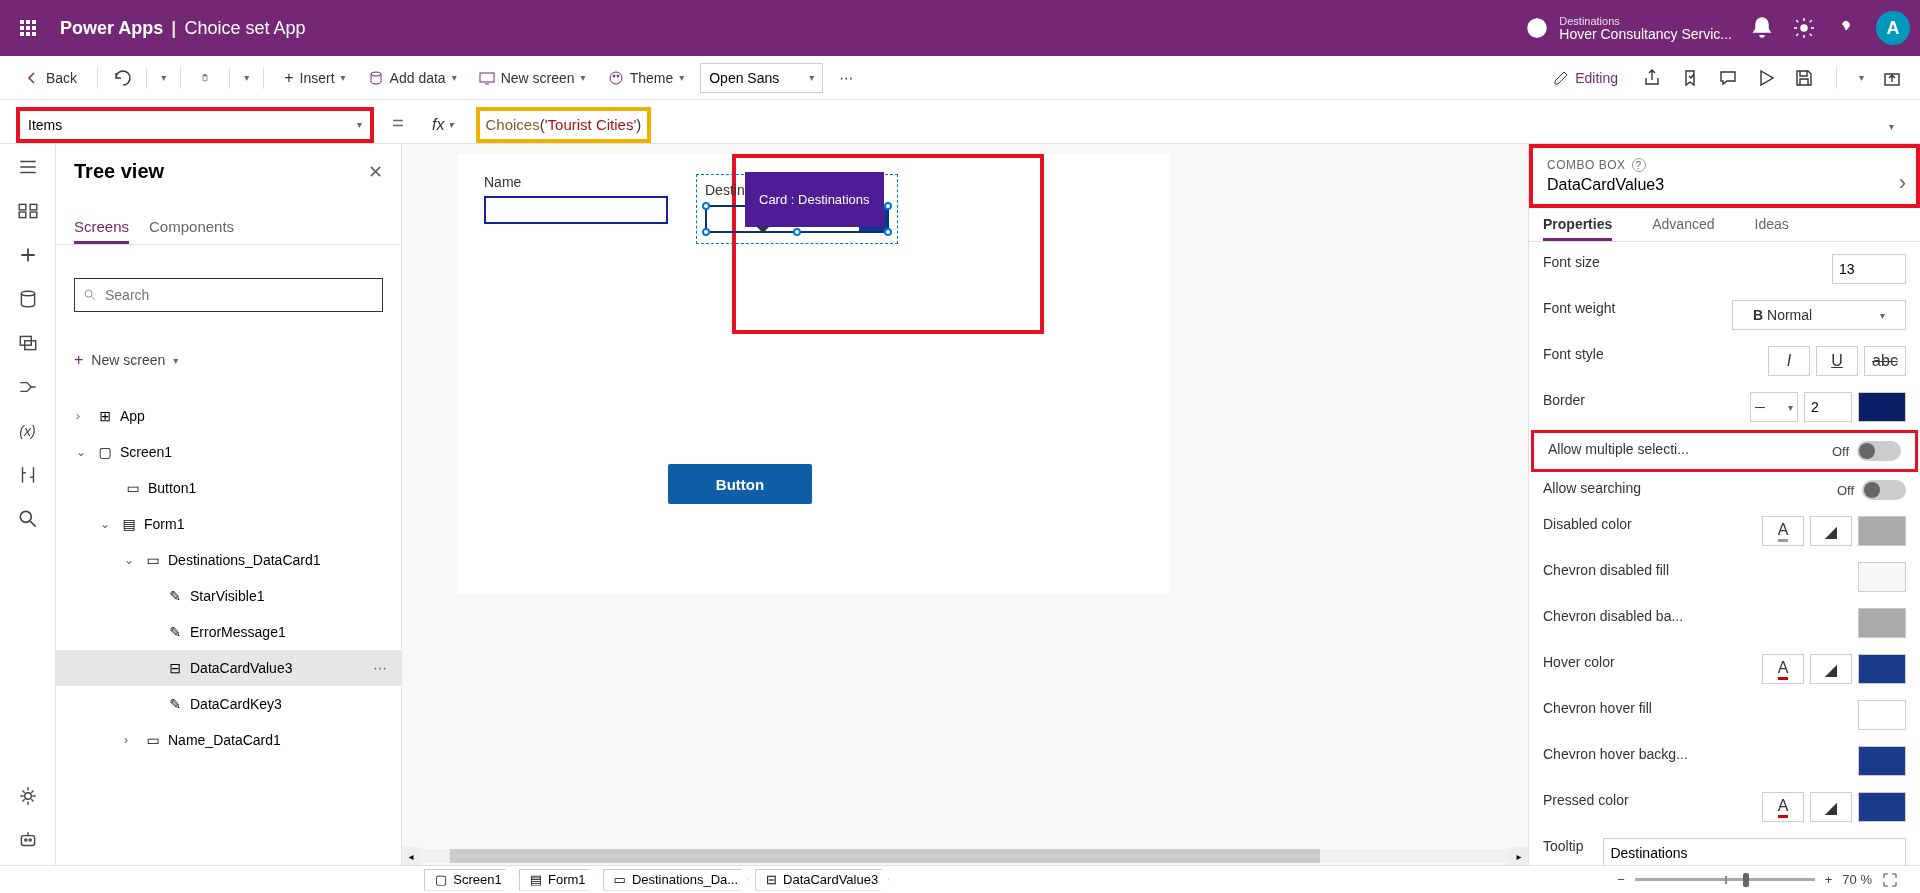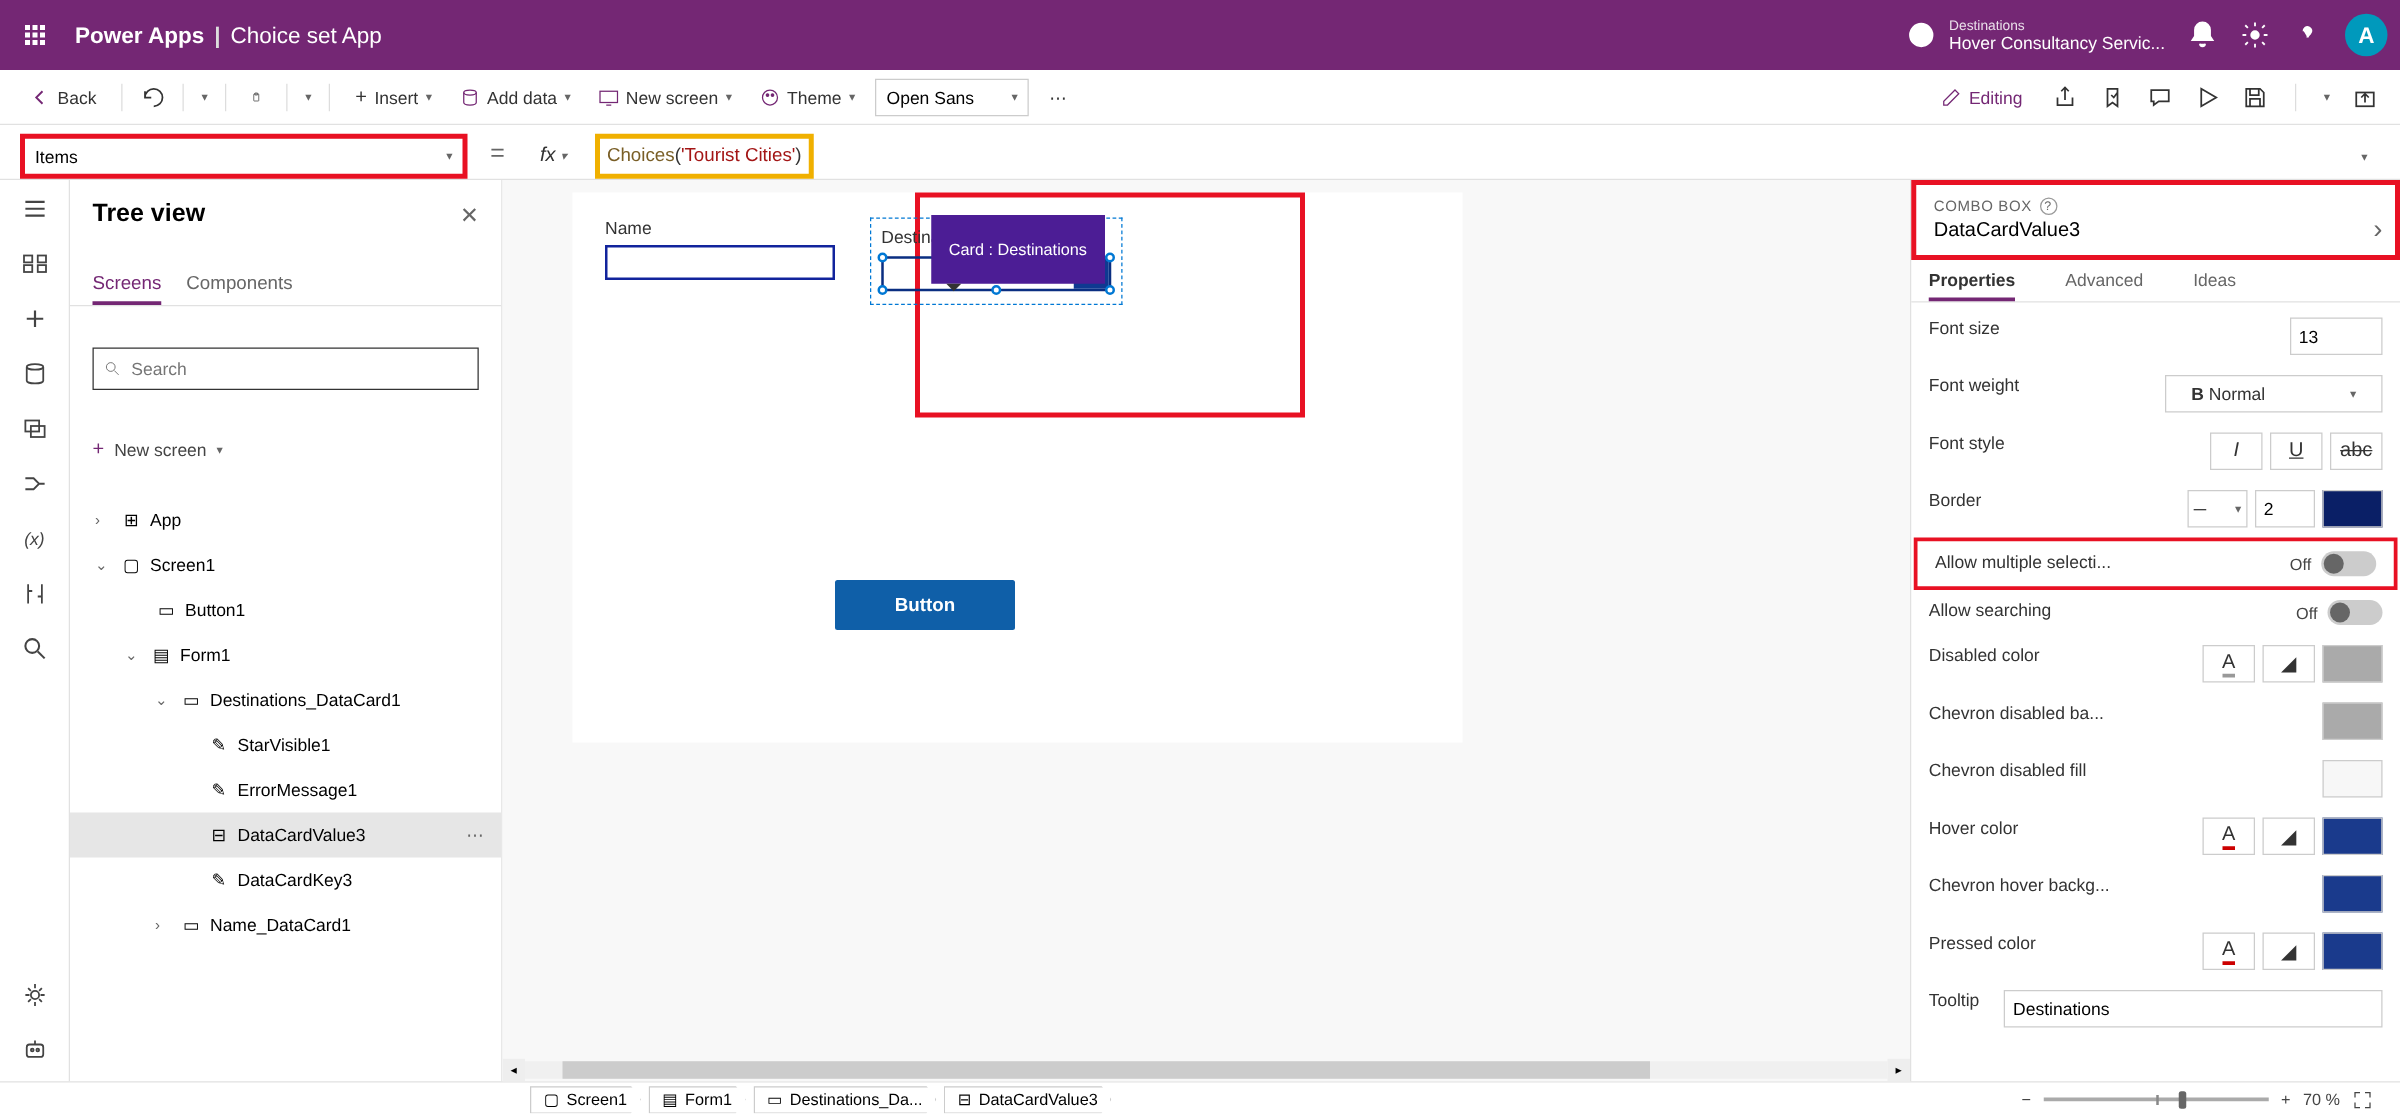--- a/index.html
+++ b/index.html
@@ -500,38 +500,42 @@
           <span>Disabled color</span>
         <div class="pchipgrp">
             <div class="pchip">
               <span style="border-bottom:3px solid #999">A</span>
             </div>
             <div class="pchip">◢</div>
             <div class="swatch" style="background:#aaa"></div>
           </div>
       </div>
       <div class="prow">
+          <span>Chevron disabled fill</span>
+          <div class="swatch" style="background:#f7f7f7"></div>
+        </div>
+      <div class="prow">
           <span>Chevron disabled ba...</span>
           <div class="swatch" style="background:#aaa"></div>
-        </div>
-      <div class="prow">
-          <span>Chevron disabled fill</span>
-          <div class="swatch" style="background:#f7f7f7"></div>
         </div>
       <div class="prow">
           <span>Hover color</span>
         <div class="pchipgrp">
             <div class="pchip">
               <span style="border-bottom:3px solid #c00">A</span>
             </div>
             <div class="pchip">◢</div>
             <div class="swatch" style="background:#1a3a8c"></div>
           </div>
       </div>
       <div class="prow">
+          <span>Chevron hover fill</span>
+          <div class="swatch" style="background:#fff"></div>
+        </div>
+      <div class="prow">
           <span>Chevron hover backg...</span>
           <div class="swatch" style="background:#1a3a8c"></div>
         </div>
       <div class="prow">
           <span>Pressed color</span>
         <div class="pchipgrp">
             <div class="pchip">
               <span style="border-bottom:3px solid #c00">A</span>
             </div>
             <div class="pchip">◢</div>

